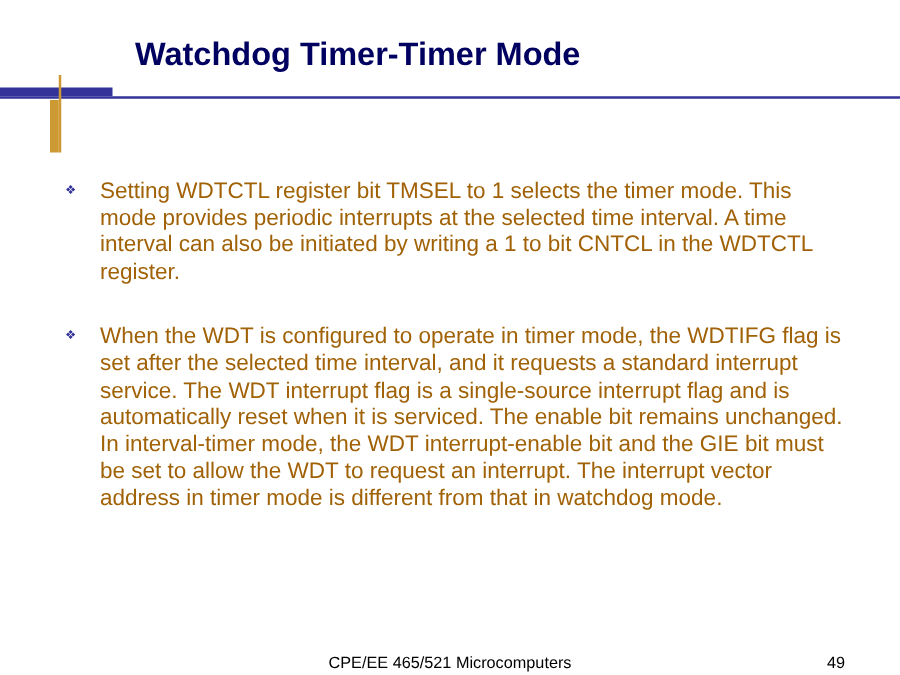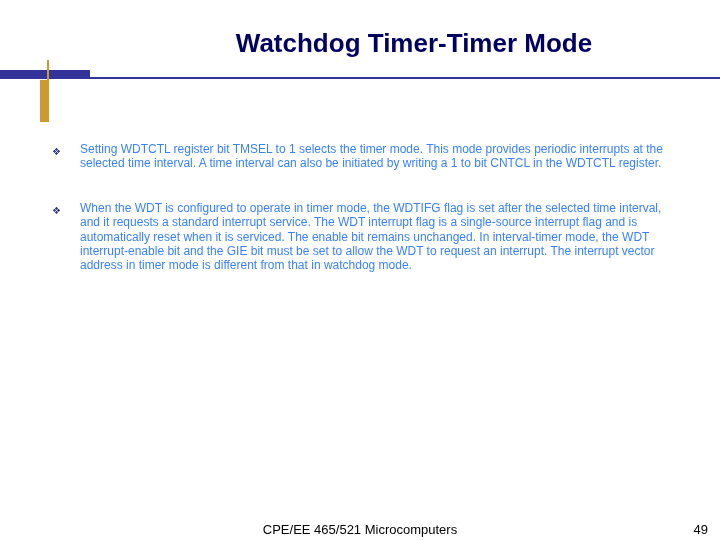--- a/index.html
+++ b/index.html
@@ -15,21 +15,20 @@
     position: absolute;
     top: 28px;
     left: 0;
     width: 100%;
   }
   .title-text {
     font-size: 26px;
     font-weight: bold;
     color: #000060;
     padding-left: 108px;
-    text-align: center;
   }
   .ornament {
     position: absolute;
     top: 70px;
     left: 0;
     width: 100%;
   }
   .ornament .hbar {
     position: absolute;
     top: 0;
@@ -76,40 +75,40 @@
   .bullet-marker {
     flex: 0 0 auto;
     width: 28px;
     font-size: 10px;
     color: #333399;
     padding-top: 4px;
     text-align: left;
   }
   .bullet-text {
     flex: 1;
-    font-size: 12px;
+    font-size: 18px;
     line-height: 1.2;
-    color: #3b82f6;
+    color: #a16207;
   }
   .footer {
     position: absolute;
     bottom: 18px;
     left: 0;
     width: 100%;
     font-size: 13px;
     color: #000000;
   }
   .footer-text {
     position: absolute;
     left: 50%;
     transform: translateX(-50%);
   }
   .page-num {
     position: absolute;
-    right: 12px;
+    right: 44px;
   }
 </style>
 </head>
 <body>
 
 <div class="title-area">
   <div class="title-text">Watchdog Timer-Timer Mode</div>
 </div>
 
 <div class="ornament">

